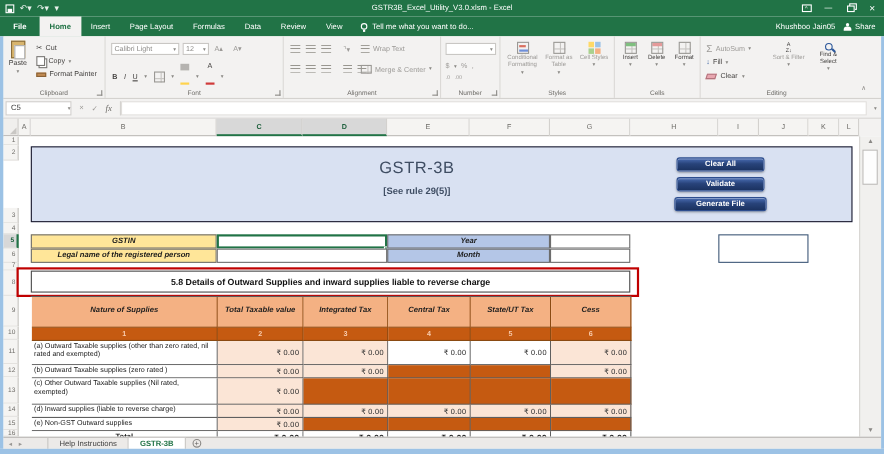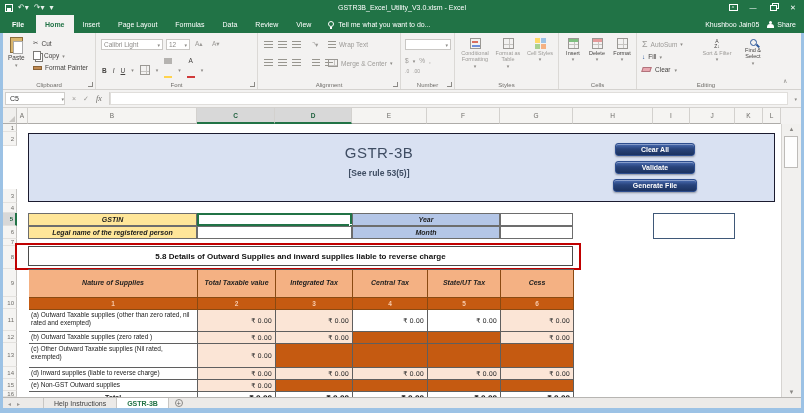--- a/index.html
+++ b/index.html
@@ -384,21 +384,21 @@
         <div class="rowhdr" style="left: 0px; top: 185px; height: 22px;">11</div>
         <div class="rowhdr" style="left: 0px; top: 207px; height: 12px;">12</div>
         <div class="rowhdr" style="left: 0px; top: 219px; height: 24px;">13</div>
         <div class="rowhdr" style="left: 0px; top: 243px; height: 12px;">14</div>
         <div class="rowhdr" style="left: 0px; top: 255px; height: 12px;">15</div>
         <div class="rowhdr" style="left: 0px; top: 267px; height: 6px;">16</div>
       </div>
 
     <div class="banner">
       <div class="banner-title">GSTR-3B</div>
-      <div class="banner-sub">[See rule 53(5)]</div>
+      <div class="banner-sub">[See rule 29(5)]</div>
       <div class="navbtn" style="top:9px">Clear All</div>
       <div class="navbtn" style="top:27px">Validate</div>
       <div class="navbtn" style="top:45px;left:584px;width:84px">Generate File</div>
     </div>
 
     <div class="fcell yellow" style="left:25px;top:89px;width:169px;height:13px">GSTIN</div>
     <div class="selbox" style="left:194px;top:89px;width:155px;height:13px"></div>
     <div class="fillhandle" style="left:346px;top:100px"></div>
     <div class="fcell blue" style="left:349px;top:89px;width:148px;height:13px">Year</div>
     <div class="fcell white" style="left:497px;top:89px;width:73px;height:13px"></div>

